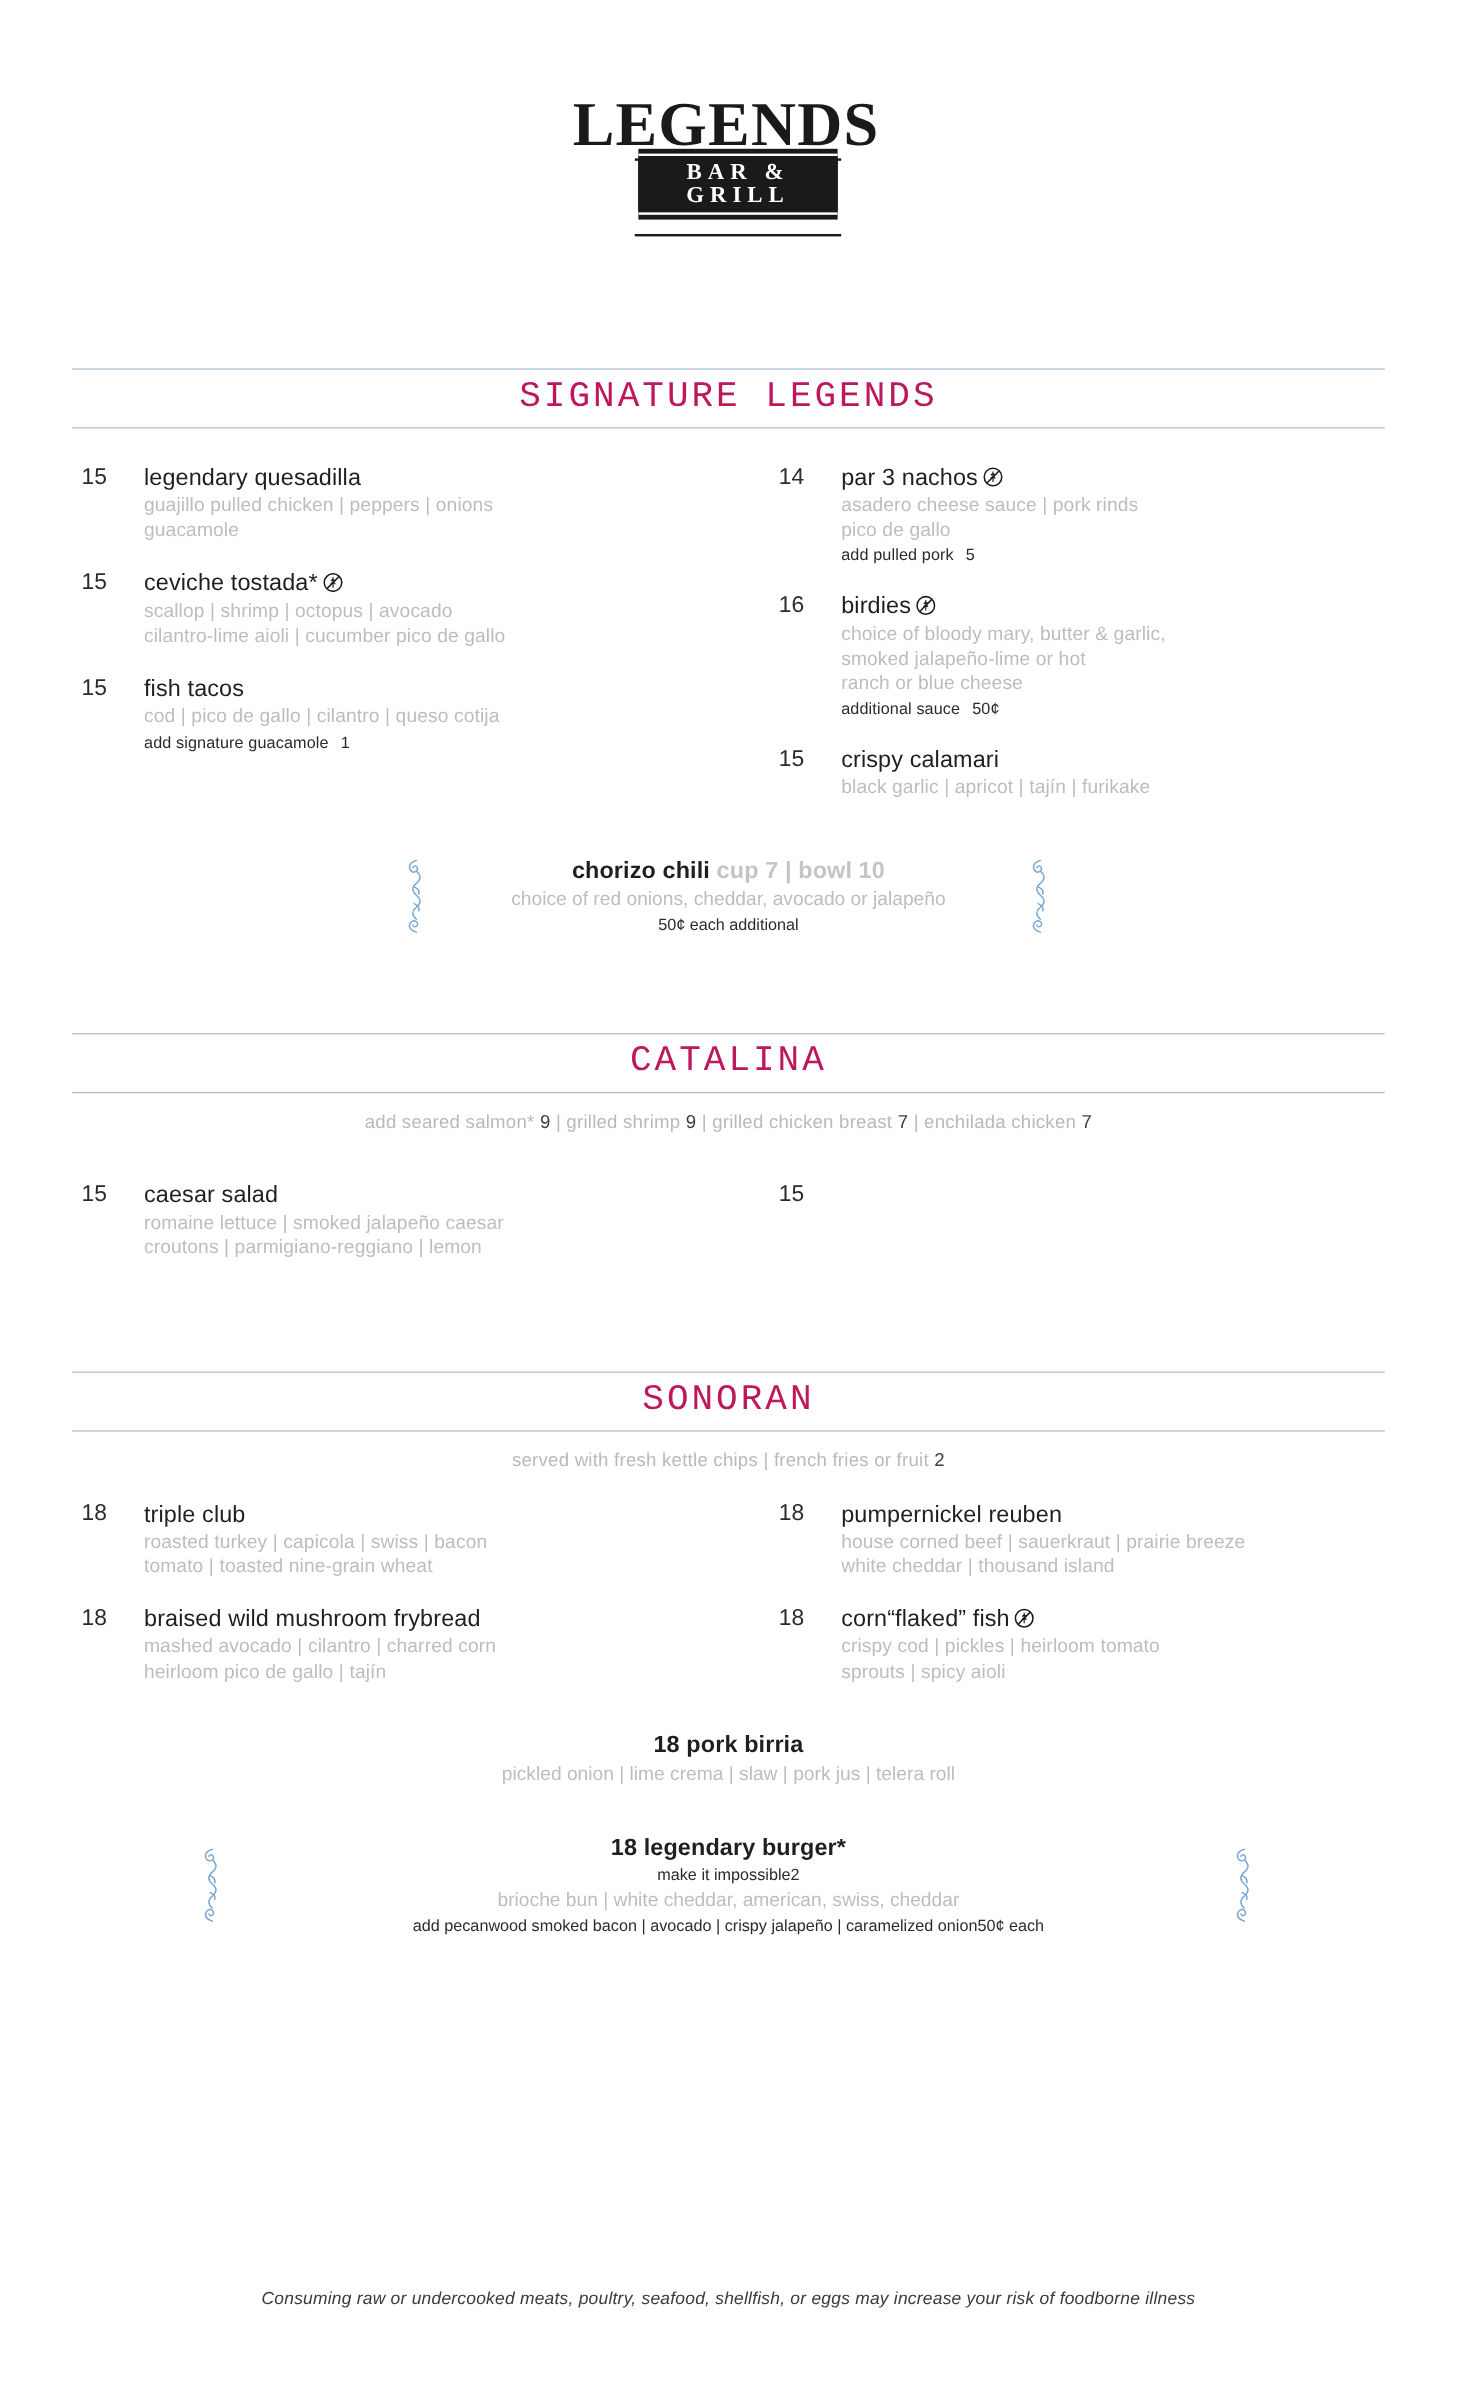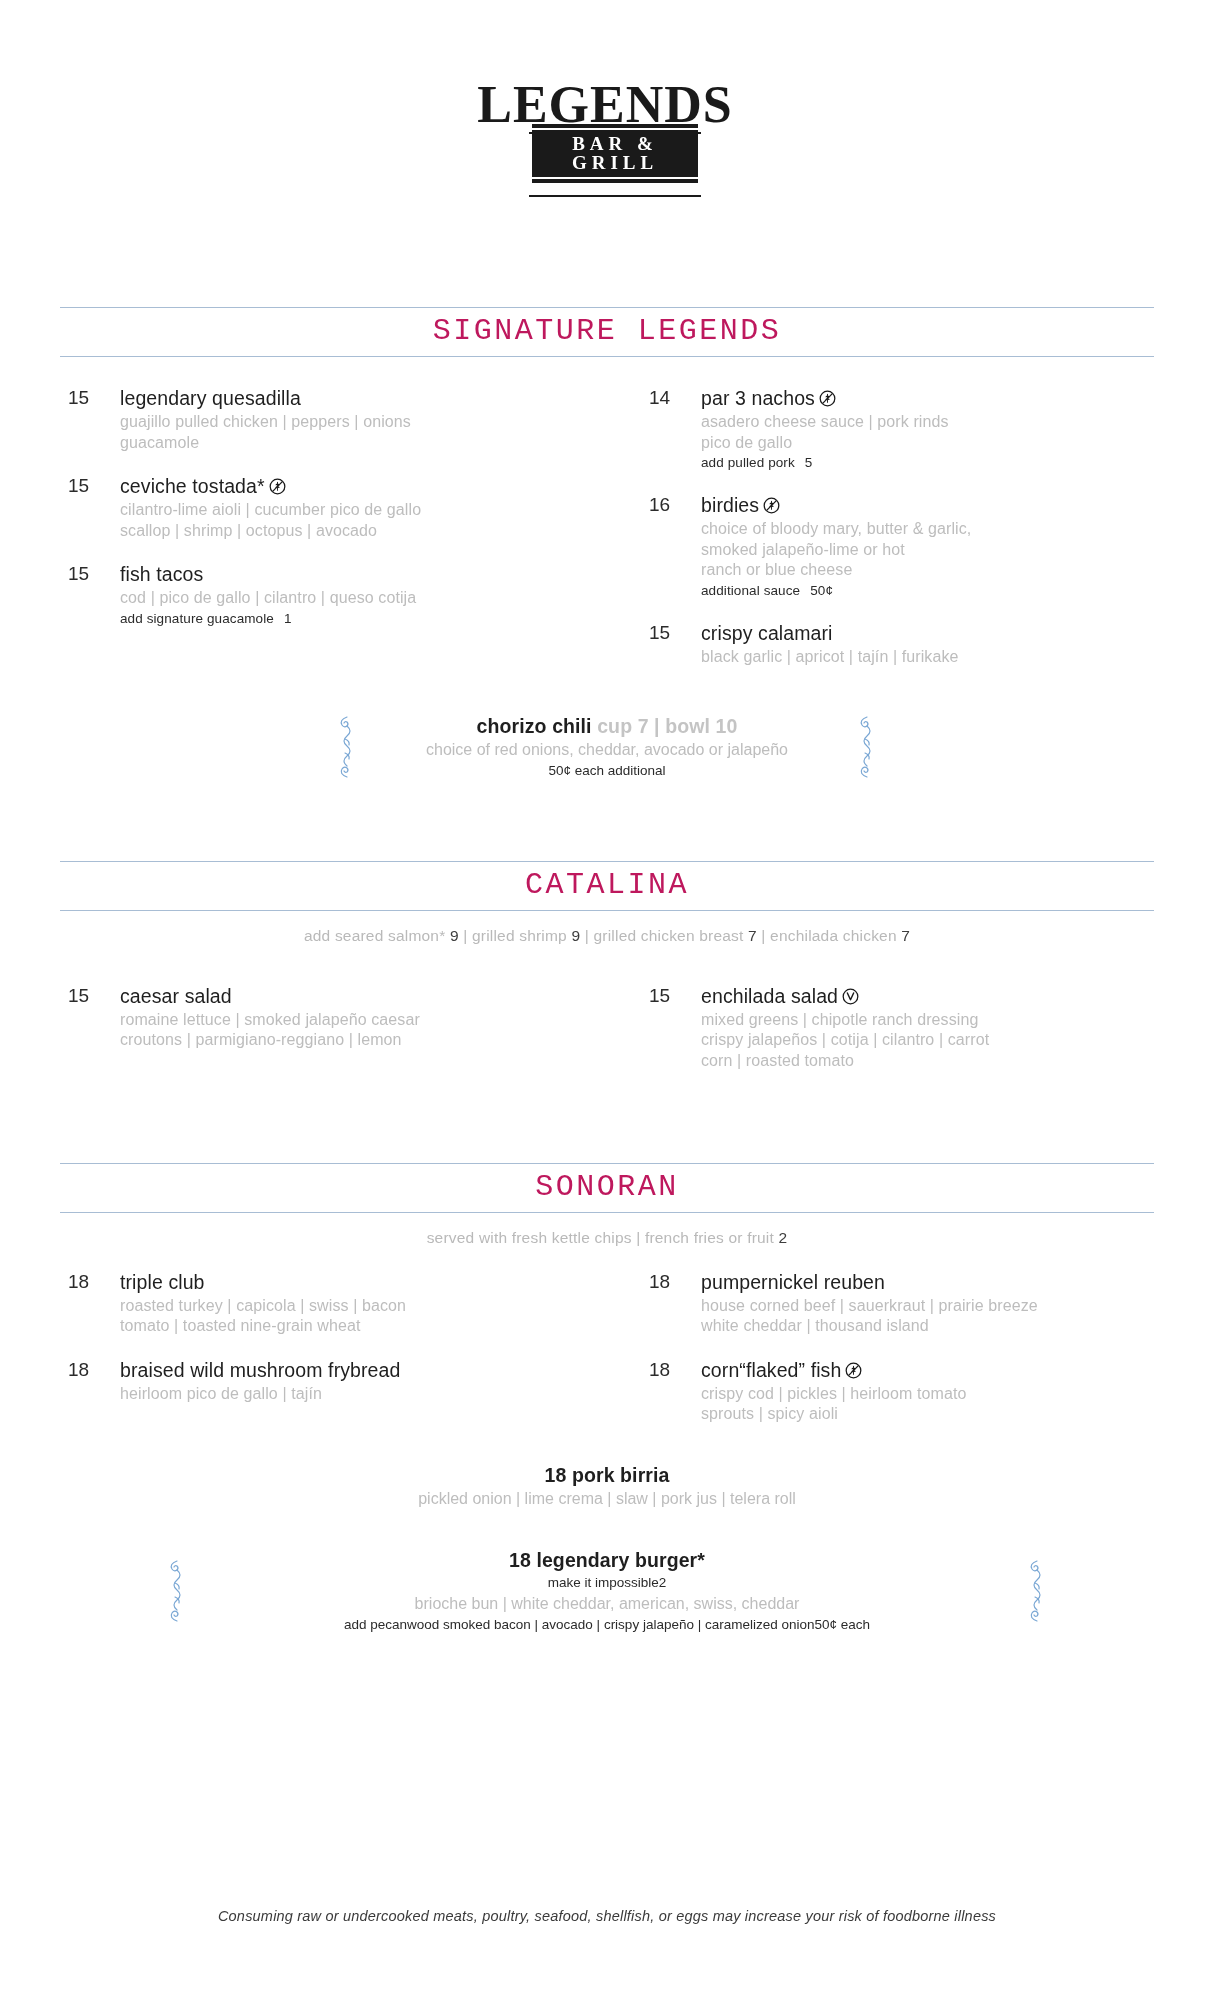--- a/index.html
+++ b/index.html
@@ -248,22 +248,22 @@
         <div class="item">
           <div class="item-price">15</div>
           <div class="item-body">
             <div class="item-name">ceviche tostada*<span class="dicon"><svg viewBox="0 0 20 20" width="17" height="17">
                   <circle cx="10" cy="10" r="8.6" fill="none" stroke="#1a1a1a" stroke-width="1.5"></circle>
                   <path d="M10 4.6 L10 15" stroke="#1a1a1a" stroke-width="1.1"></path>
                   <path d="M10 6.4 q-2.4 .4 -2.4 2.1 q1.9 .5 2.4 -.9 M10 6.4 q2.4 .4 2.4 2.1 q-1.9 .5 -2.4 -.9" fill="#1a1a1a"></path>
                   <path d="M10 9.3 q-2.6 .4 -2.6 2.2 q2 .5 2.6 -1 M10 9.3 q2.6 .4 2.6 2.2 q-2 .5 -2.6 -1" fill="#1a1a1a"></path>
                   <path d="M4.3 15.7 L15.7 4.3" stroke="#1a1a1a" stroke-width="1.5"></path>
                 </svg></span></div>
+            <div class="item-desc">scallop  |  shrimp  |  octopus  |  avocado</div>
             <div class="item-desc">cilantro-lime aioli  |  cucumber pico de gallo</div>
-            <div class="item-desc">scallop  |  shrimp  |  octopus  |  avocado</div>
           </div>
         </div>
         <div class="item">
           <div class="item-price">15</div>
           <div class="item-body">
             <div class="item-name">fish tacos</div>
             <div class="item-desc">cod  |  pico de gallo  |  cilantro  |  queso cotija</div>
             <div class="item-add"><span>add signature guacamole</span><span class="amt">1</span></div>
           </div>
         </div>
@@ -347,29 +347,20 @@
           <div class="item-body">
             <div class="item-name">caesar salad</div>
             <div class="item-desc">romaine lettuce  |  smoked jalapeño caesar</div>
             <div class="item-desc">croutons  |  parmigiano-reggiano  |  lemon</div>
           </div>
         </div>
       </div>
     <div class="col right" id="s1-right">
         <div class="item">
           <div class="item-price">15</div>
-          <div class="item-body">
-            <div class="item-name">enchilada salad<span class="dicon"><svg viewBox="0 0 20 20" width="17" height="17">
-                  <circle cx="10" cy="10" r="8.6" fill="none" stroke="#1a1a1a" stroke-width="1.5"></circle>
-                  <path d="M6.3 5.9 L10 13.9 L13.7 5.9" fill="none" stroke="#1a1a1a" stroke-width="1.7" stroke-linecap="round" stroke-linejoin="round"></path>
-                </svg></span></div>
-            <div class="item-desc">mixed greens  |  chipotle ranch dressing</div>
-            <div class="item-desc">crispy jalapeños  |  cotija  |  cilantro  |  carrot</div>
-            <div class="item-desc">corn  |  roasted tomato</div>
-          </div>
         </div>
       </div>
   </div>
 </div>
 
 <div class="sp-40"></div>
 <div class="sp-30"></div>
 
 <div class="section">
   <div class="section-head">
@@ -384,20 +375,21 @@
           <div class="item-body">
             <div class="item-name">triple club</div>
             <div class="item-desc">roasted turkey  |  capicola  |  swiss  |  bacon</div>
             <div class="item-desc">tomato  |  toasted nine-grain wheat</div>
           </div>
         </div>
         <div class="item">
           <div class="item-price">18</div>
           <div class="item-body">
             <div class="item-name">braised wild mushroom frybread</div>
+            <div class="item-desc">mashed avocado  |  cilantro  |  charred corn</div>
             <div class="item-desc">heirloom pico de gallo  |  tajín</div>
           </div>
         </div>
       </div>
     <div class="col right" id="s2-right">
         <div class="item">
           <div class="item-price">18</div>
           <div class="item-body">
             <div class="item-name">pumpernickel reuben</div>
             <div class="item-desc">house corned beef  |  sauerkraut  |  prairie breeze</div>

